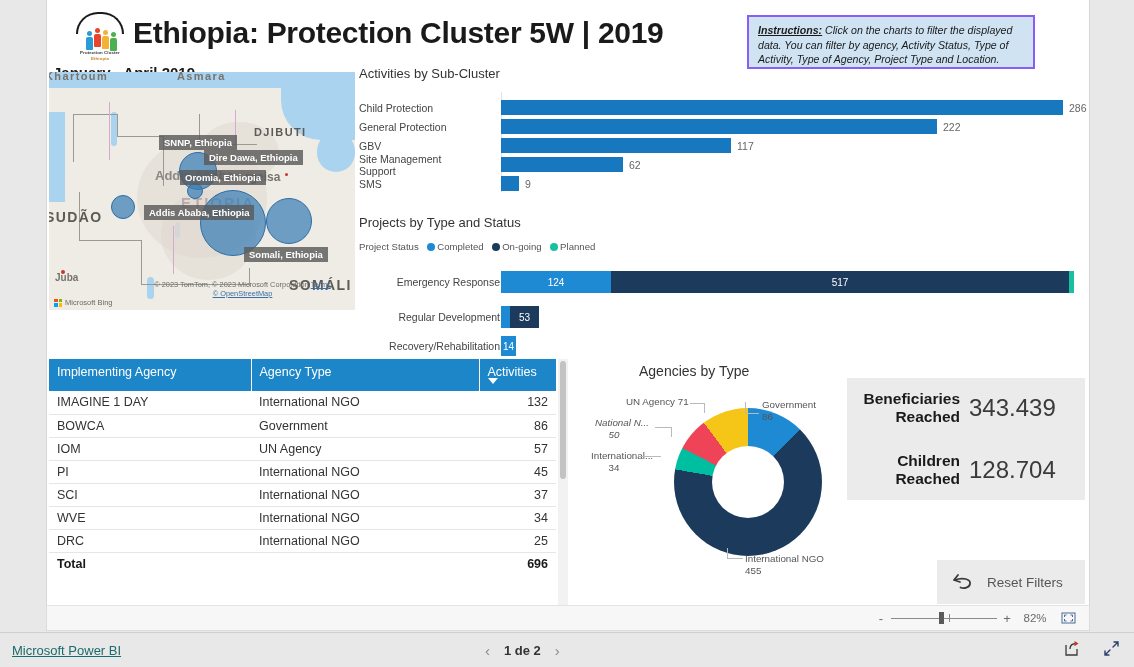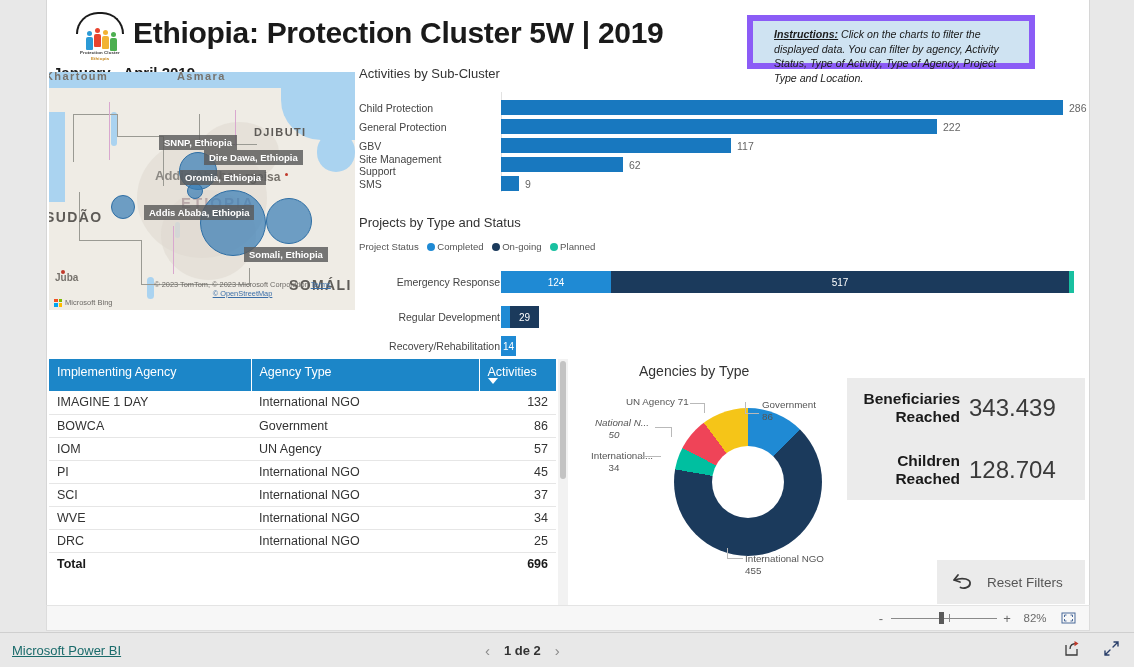--- a/index.html
+++ b/index.html
@@ -38,22 +38,22 @@
     font-size: 30px; font-weight: bold; color: #1a1a1a; white-space: nowrap;
     letter-spacing: -.3px;
   }
   #subtitle {
     position: absolute; left: 6px; top: 64px;
     font-size: 15px; font-weight: bold; color: #1a1a1a;
   }
 
   #instructions {
     position: absolute; left: 700px; top: 15px; width: 288px; height: 54px;
-    background: #cfe3f2; border: 6px solid #8b5cf6;
-    padding: 6px 8px 0 21px;
+    background: #cfe3f2; border: 2px solid #8b5cf6;
+    padding: 6px 8px 0 9px;
     font-size: 10.6px; font-style: italic; color: #1a1a1a; line-height: 1.38;
   }
   #instructions b { font-style: italic; text-decoration: underline; font-weight: bold; }
 
   
   #map {
     position: absolute; left: 2px; top: 72px; width: 306px; height: 238px;
     background: #e9e6e0; overflow: hidden;
   }
   .mapbg-water { position: absolute; background: #aad3f0; }
@@ -345,21 +345,21 @@
           <span class="sk-seg" style="width:110px;background:#1f8ad4;">124</span>
           <span class="sk-seg" style="width:458px;background:#1b3a5c;">517</span>
           <span class="sk-seg" style="width:5px;background:#19c0a0;"></span>
         </span>
       </div>
 
       <div class="sk-row" style="top:94px;">
         <span class="sk-lbl">Regular Development</span>
         <span class="sk-bars">
           <span class="sk-seg" style="width:9px;background:#1f8ad4;"></span>
-          <span class="sk-seg" style="width:29px;background:#1b3a5c;">29</span>
+          <span class="sk-seg" style="width:29px;background:#1b3a5c;">53</span>
         </span>
       </div>
 
       <div class="sk-row" style="top:124px;">
         <span class="sk-lbl">Recovery/Rehabilitation</span>
         <span class="sk-bars" style="height:20px;">
           <span class="sk-seg" style="width:15px;height:20px;background:#1f8ad4;">14</span>
         </span>
       </div>
     </div>

